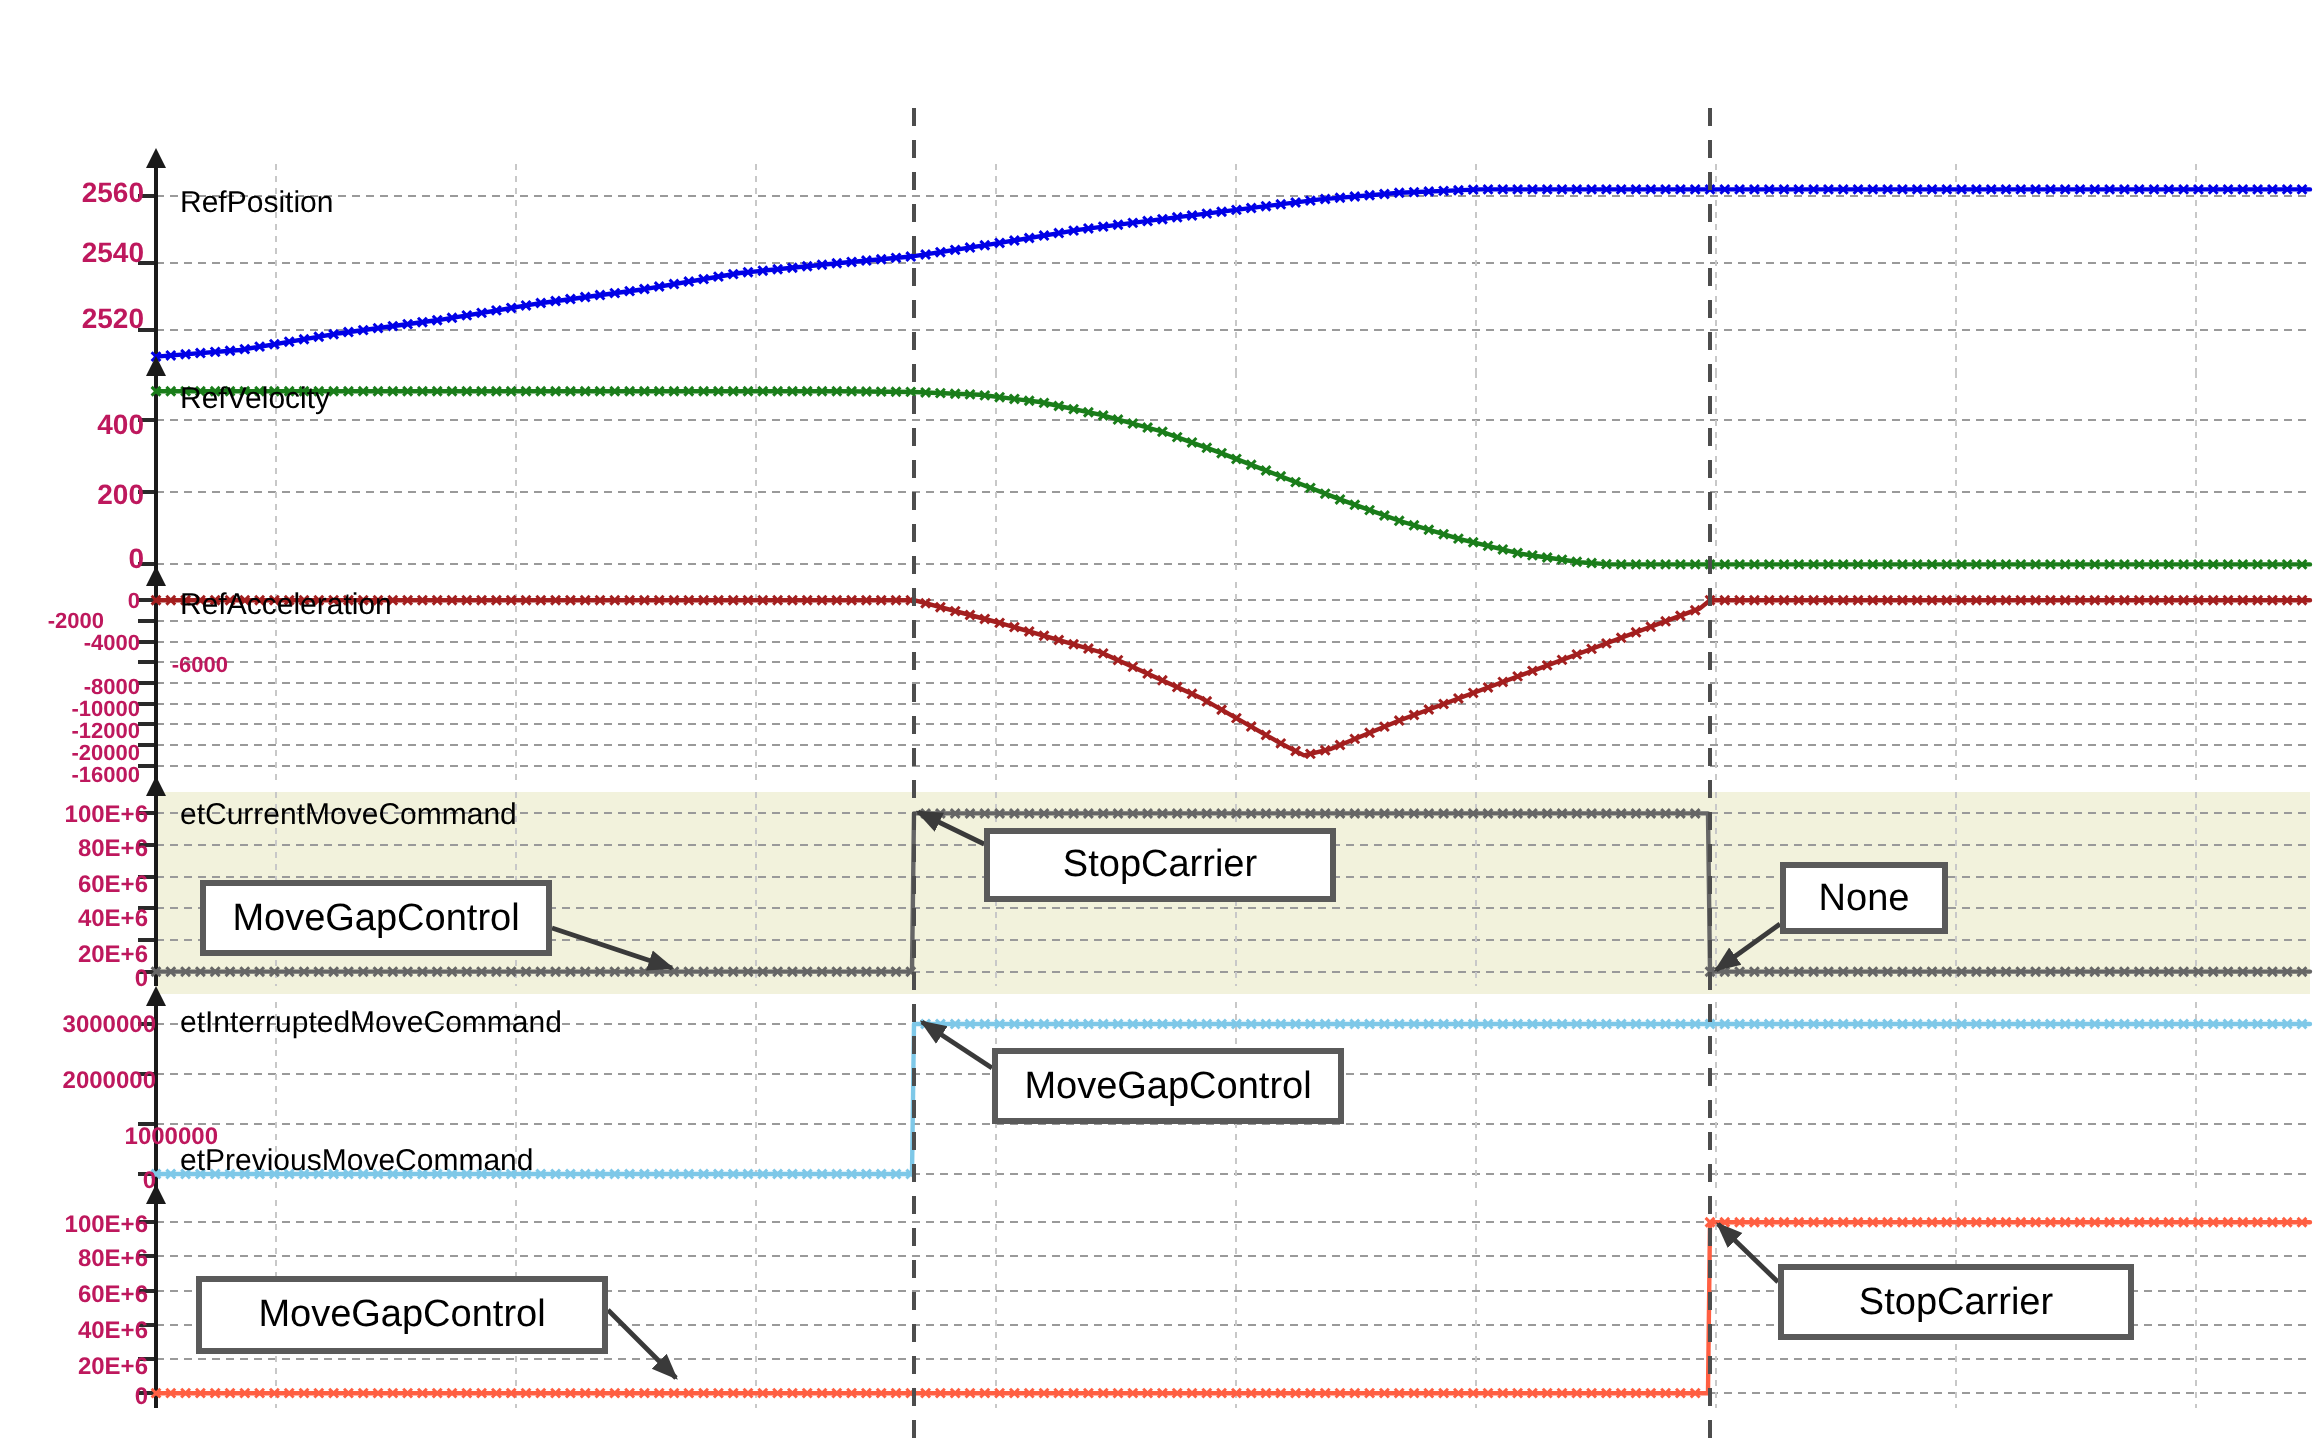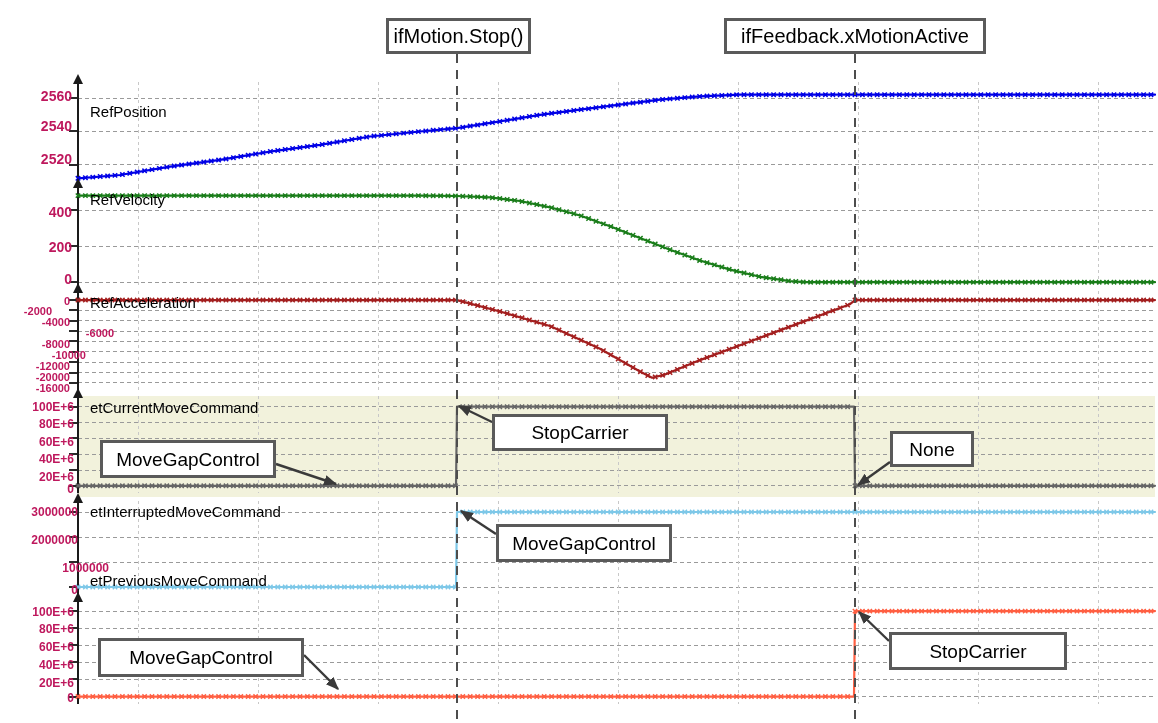--- a/index.html
+++ b/index.html
@@ -1098,21 +1098,21 @@
 
   <div class="tick" style="left:0;top:205px;width:72px;">400</div>
   <div class="tick" style="left:0;top:240px;width:72px;">200</div>
   <div class="tick" style="left:0;top:272px;width:72px;">0</div>
 
   <div class="tick xs" style="left:0;top:296px;width:70px;">0</div>
   <div class="tick xs" style="left:0;top:306px;width:52px;">-2000</div>
   <div class="tick xs" style="left:0;top:317px;width:70px;">-4000</div>
   <div class="tick xs" style="left:0;top:328px;width:70px;padding-left:44px;">-6000</div>
   <div class="tick xs" style="left:0;top:339px;width:70px;">-8000</div>
-  <div class="tick xs" style="left:16px;top:350px;width:70px;">-10000</div>
+  <div class="tick xs" style="left:0;top:350px;width:70px;">-10000</div>
   <div class="tick xs" style="left:0;top:361px;width:70px;">-12000</div>
   <div class="tick xs" style="left:0;top:372px;width:70px;">-20000</div>
   <div class="tick xs" style="left:0;top:383px;width:70px;">-16000</div>
 
   <div class="tick sm" style="left:0;top:401px;width:74px;">100E+6</div>
   <div class="tick sm" style="left:0;top:418px;width:74px;">80E+6</div>
   <div class="tick sm" style="left:0;top:436px;width:74px;">60E+6</div>
   <div class="tick sm" style="left:0;top:453px;width:74px;">40E+6</div>
   <div class="tick sm" style="left:0;top:471px;width:74px;">20E+6</div>
   <div class="tick sm" style="left:0;top:483px;width:74px;">0</div>
@@ -1122,29 +1122,27 @@
   <div class="tick sm" style="left:0;top:562px;width:78px;padding-left:31px;">1000000</div>
   <div class="tick sm" style="left:0;top:584px;width:78px;">0</div>
 
   <div class="tick sm" style="left:0;top:606px;width:74px;">100E+6</div>
   <div class="tick sm" style="left:0;top:623px;width:74px;">80E+6</div>
   <div class="tick sm" style="left:0;top:641px;width:74px;">60E+6</div>
   <div class="tick sm" style="left:0;top:659px;width:74px;">40E+6</div>
   <div class="tick sm" style="left:0;top:677px;width:74px;">20E+6</div>
   <div class="tick sm" style="left:0;top:692px;width:74px;">0</div>
 
-  <div class="signame" style="left:90px;top:104px;">RefPosition</div>
+  <div class="signame" style="left:90px;top:94px;">RefPosition</div>
   <div class="signame" style="left:90px;top:192px;">RefVelocity</div>
   <div class="signame" style="left:90px;top:295px;">RefAcceleration</div>
   <div class="signame" style="left:90px;top:400px;">etCurrentMoveCommand</div>
   <div class="signame" style="left:90px;top:504px;">etInterruptedMoveCommand</div>
   <div class="signame" style="left:90px;top:573px;">etPreviousMoveCommand</div>
 
-  <div class="callout big" style="left:386px;top:18px;width:145px;height:36px;">ifMotion.Stop()</div>
-  <div class="callout big" style="left:724px;top:18px;width:262px;height:36px;">ifFeedback.xMotionActive</div>
 
   <div class="callout" style="left:492px;top:414px;width:176px;height:37px;">StopCarrier</div>
   <div class="callout" style="left:100px;top:440px;width:176px;height:38px;">MoveGapControl</div>
   <div class="callout" style="left:890px;top:431px;width:84px;height:36px;">None</div>
   <div class="callout" style="left:496px;top:524px;width:176px;height:38px;">MoveGapControl</div>
   <div class="callout" style="left:98px;top:638px;width:206px;height:39px;">MoveGapControl</div>
   <div class="callout" style="left:889px;top:632px;width:178px;height:38px;">StopCarrier</div>
 </div>
 
 </body></html>

